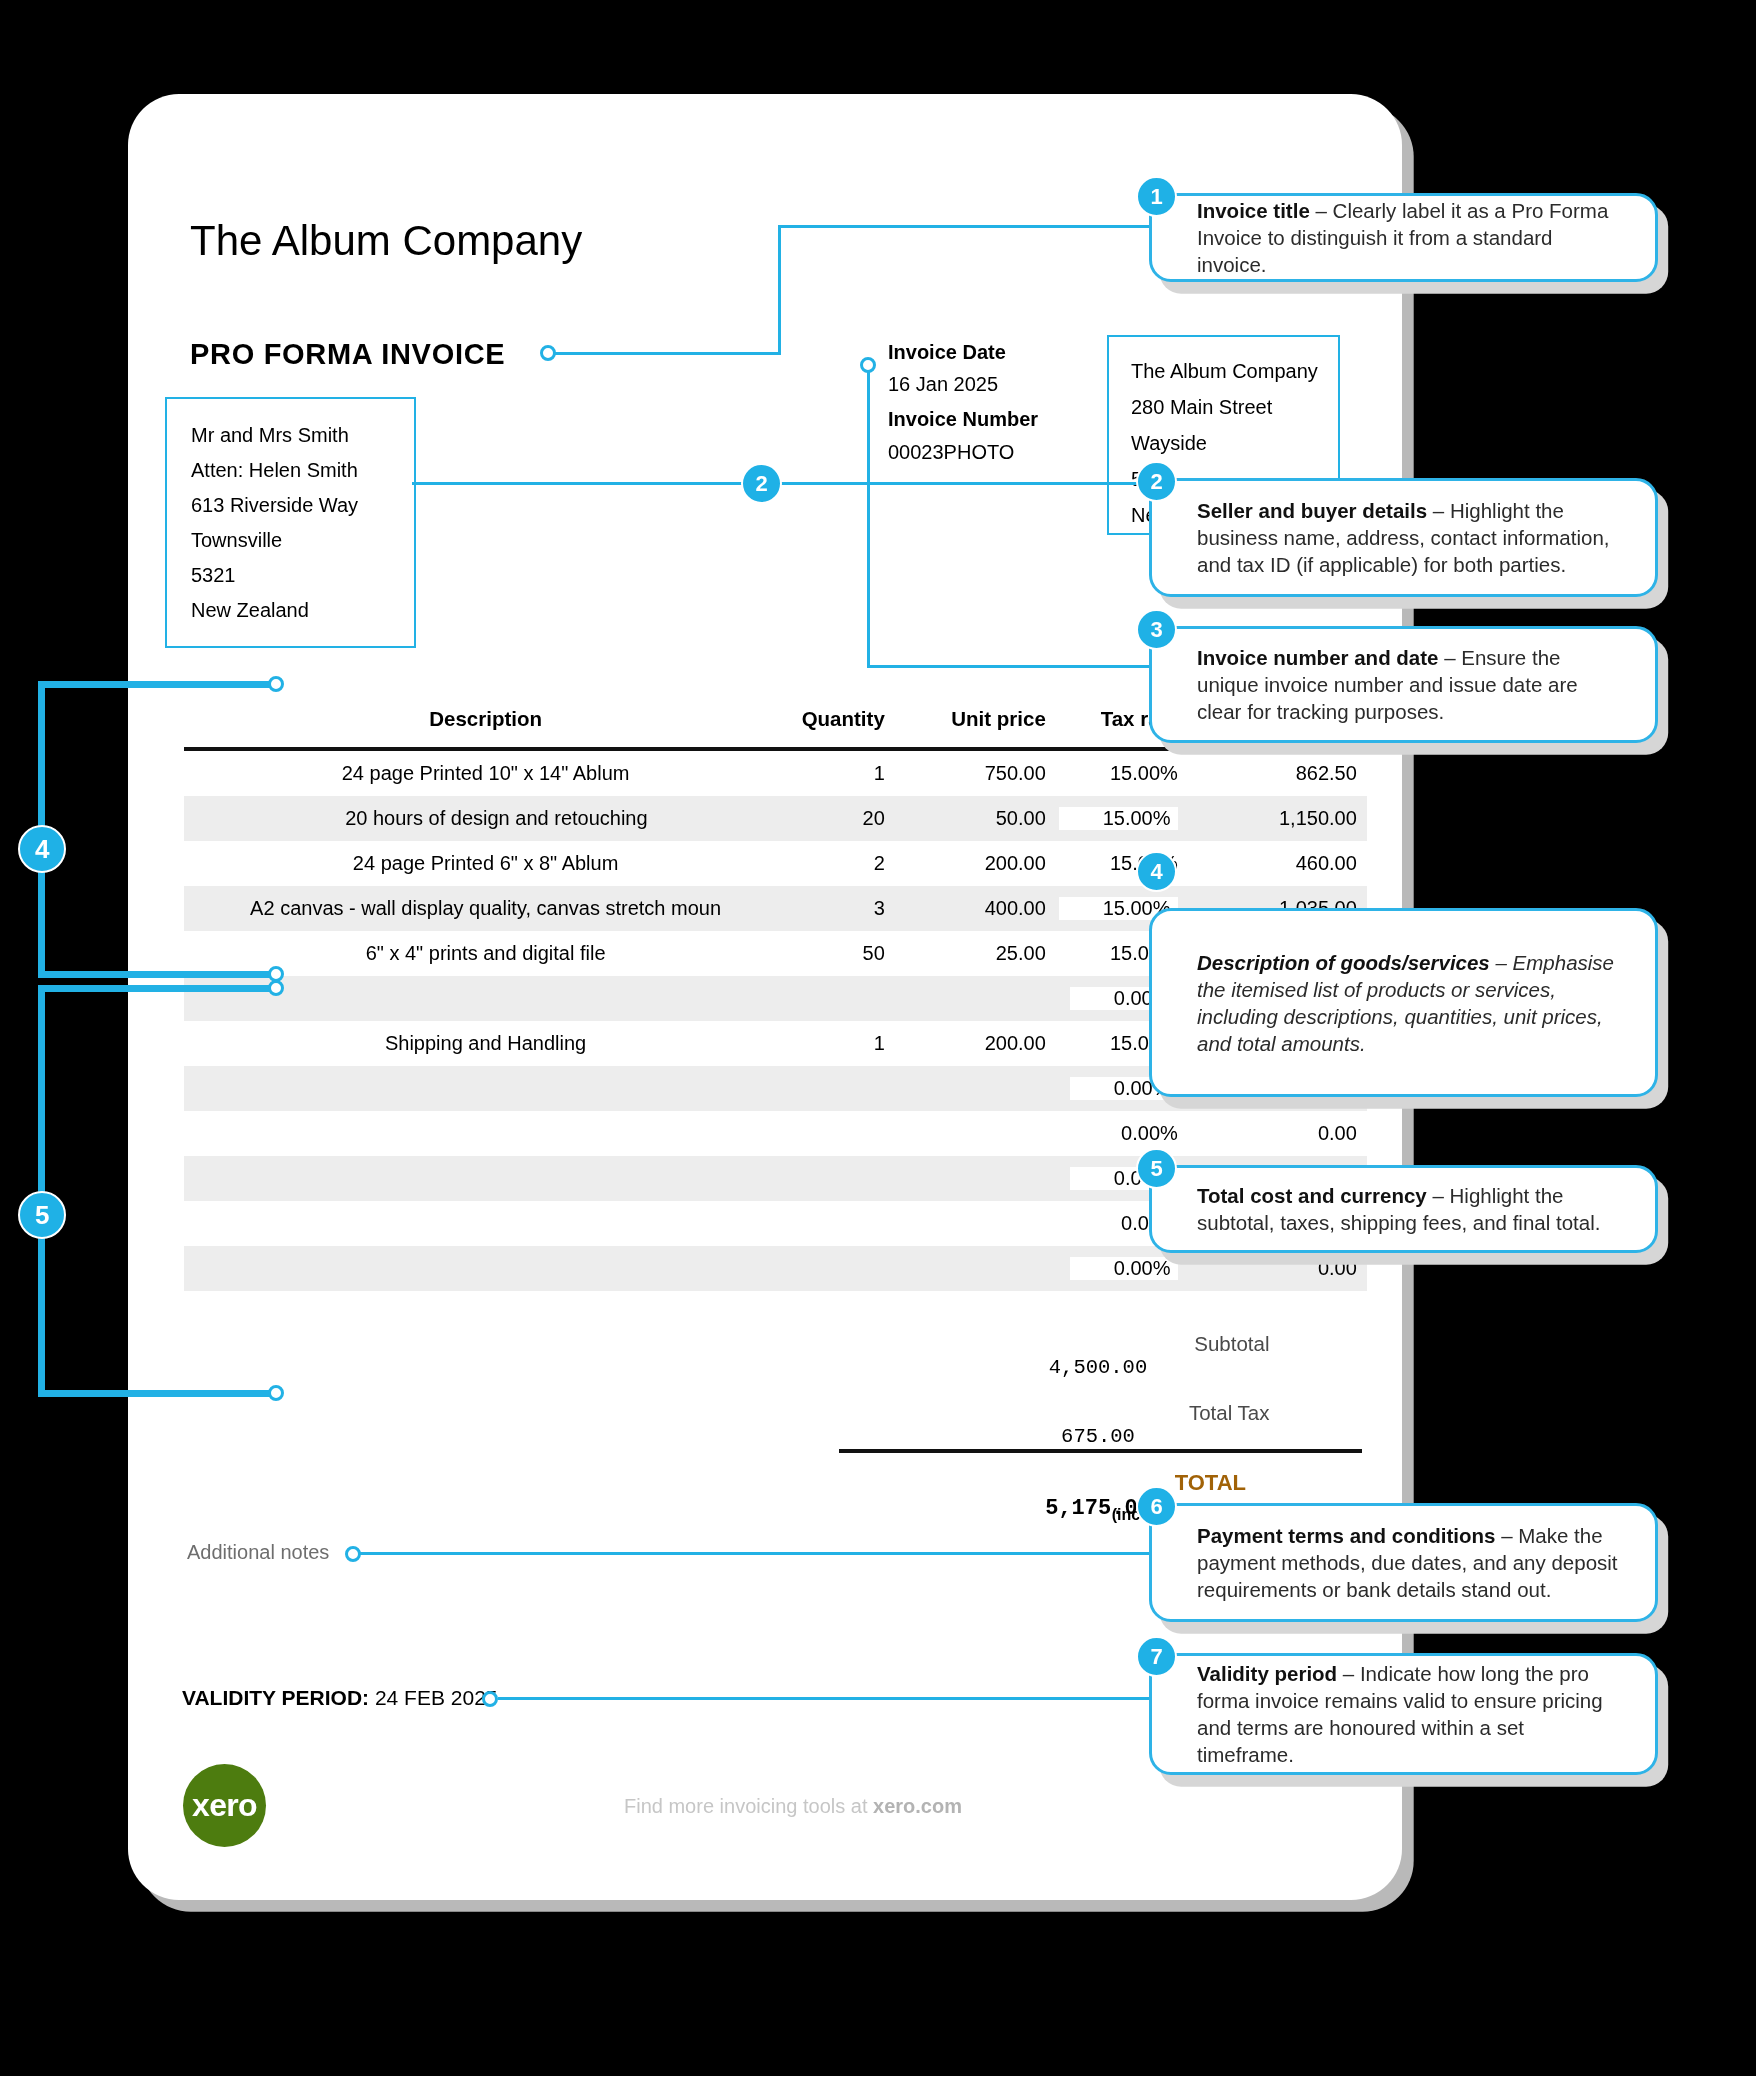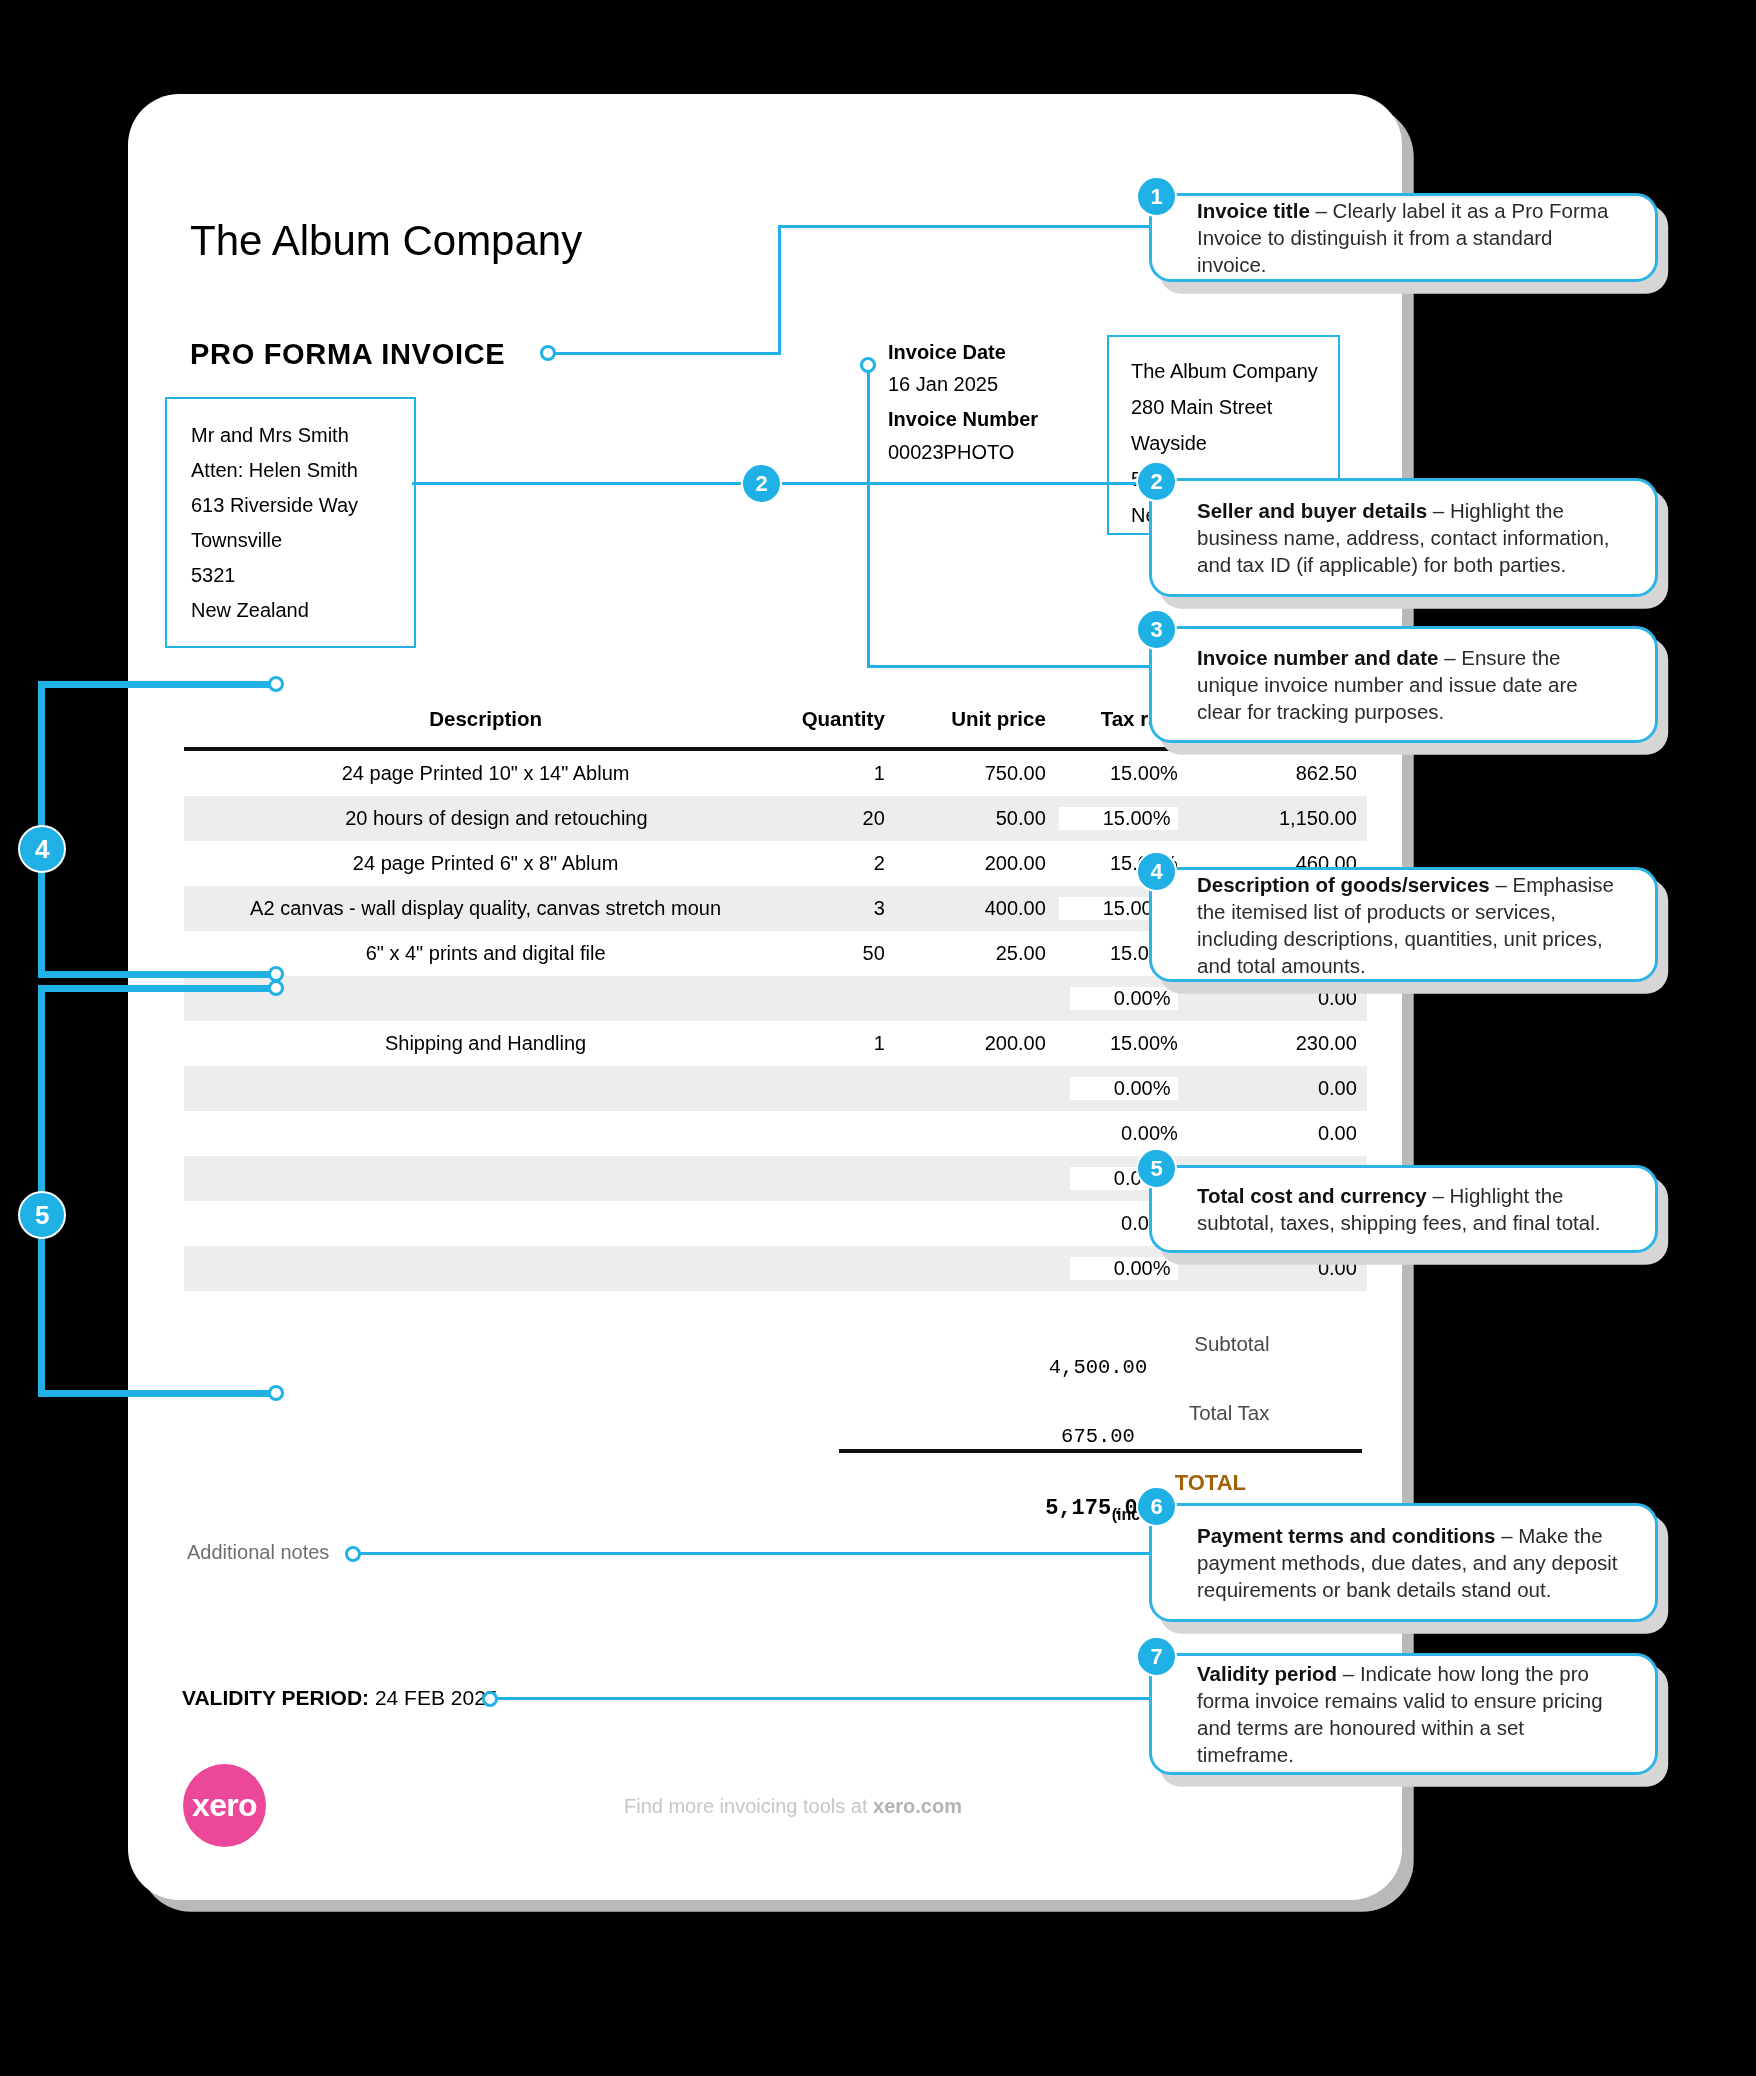--- a/index.html
+++ b/index.html
@@ -45,21 +45,21 @@
   .totrule{left:839px;top:1449px;width:523px;height:3.7px;background:#111;}
   .grand .tot-label{color:#a16207;font-weight:bold;font-size:22px;text-align:right;}
   .grand .tot-val{font-weight:bold;font-size:22px;}
   .incl{left:839px;top:1506px;width:343px;text-align:right;font-size:16px;font-weight:bold;}
 
   .notes{left:187px;top:1541px;font-size:20px;color:#6e6e6e;}
   .validity{left:182px;top:1686px;font-size:21px;}
   .validity b{font-weight:bold;}
 
   
-  .logo{left:183px;top:1764px;width:83px;height:83px;border-radius:50%;background:#ec4899;
+  .logo{left:183px;top:1764px;width:83px;height:83px;border-radius:50%;background:#4d7c0f;
         display:flex;align-items:center;justify-content:center;color:#fff;
         font-size:32px;font-weight:bold;letter-spacing:-0.7px;}
   .findmore{left:624px;top:1795px;font-size:20px;color:#c6c6c6;white-space:nowrap;}
   .findmore b{color:#b3b3b3;}
 
   
   .line{background:#22b1e5;}
   .dot{width:16px;height:16px;border-radius:50%;background:#fff;border:3.7px solid #22b1e5;box-sizing:border-box;}
   .bracket{background:#22b1e5;}
 
@@ -69,21 +69,21 @@
   .badge.big{width:48px;height:48px;font-size:26px;}
 
   
   .callout{left:1149px;width:509px;background:#fff;border:3.7px solid #2eb3e7;border-radius:22px;
            box-shadow:10.2px 11.7px 0 #d6d6d6;box-sizing:border-box;display:flex;align-items:center;
            padding:7.3px 29px 7.3px 45px;font-size:20.5px;line-height:27px;color:#2b2b2b;z-index:30;}
   .callout b{color:#111;}
   .co1{top:193px;height:89px;}
   .co2{top:478px;height:119px;}
   .co3{top:626px;height:117px;}
-  .co4{top:867px;height:115px;}
+  .co4{top:908px;height:189px;font-style:italic;}
   .co5{top:1165px;height:88px;}
   .co6{top:1503px;height:119px;}
   .co7{top:1653px;height:122px;}
 </style>
 </head>
 <body>
 
 <div class="abs page"></div>
 
 <div class="abs title">The Album Company</div>

